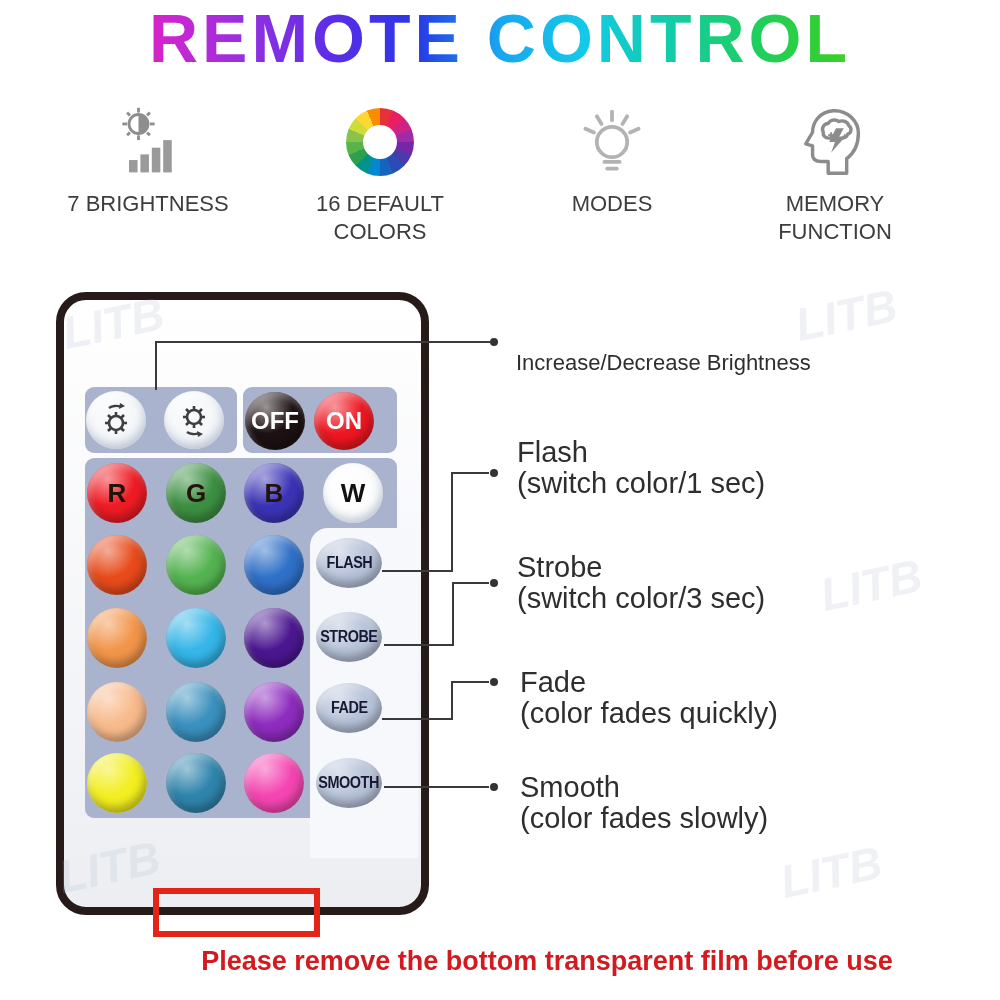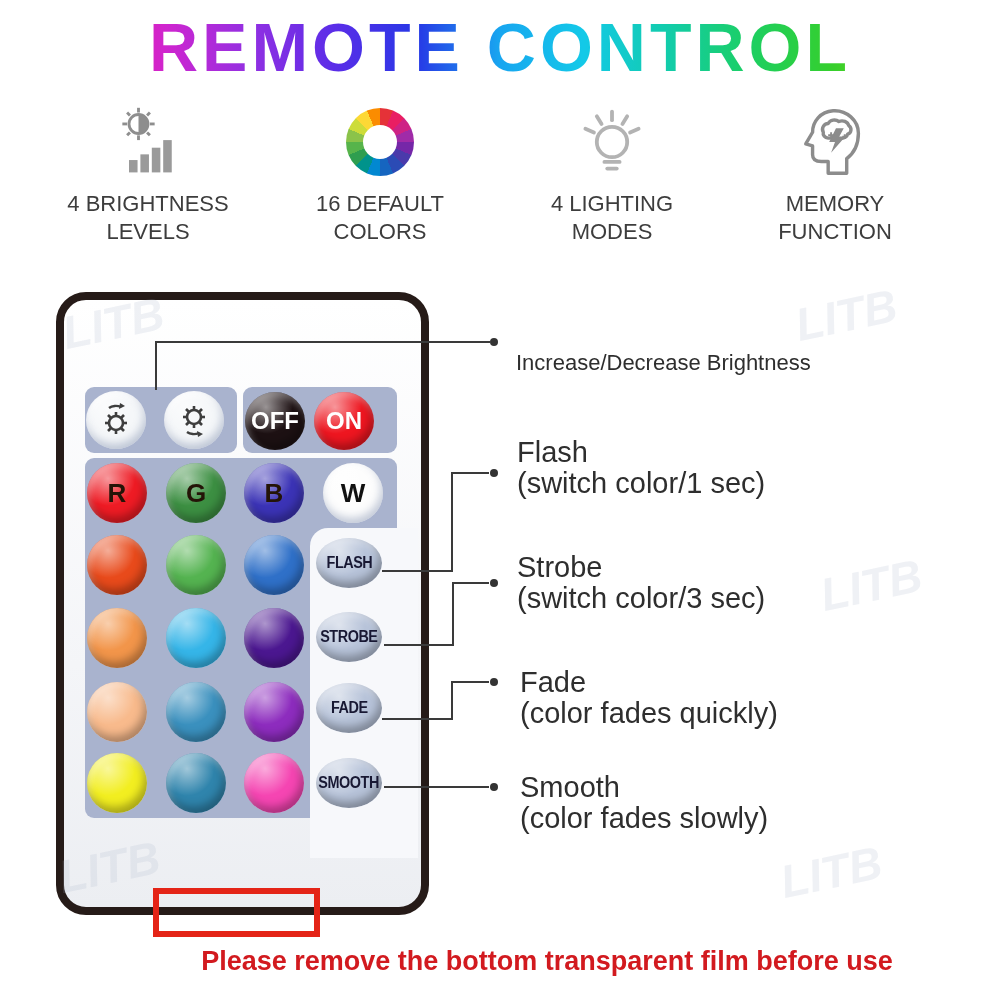--- a/index.html
+++ b/index.html
@@ -6,21 +6,20 @@
   body{width:1000px;height:1000px;position:relative;background:#ffffff;overflow:hidden;
        font-family:"Liberation Sans", sans-serif;}
   .abs{position:absolute;}
 
   
   .page-title{
     top:2px;left:0;width:1000px;text-align:center;
     font-size:68px;font-weight:bold;letter-spacing:4px;line-height:72px;
     -webkit-background-clip:text;background-clip:text;color:transparent;
     white-space:nowrap;
-    margin-top:9px;
   }
 
   
   .feature{top:102px;width:230px;text-align:center;}
   .feature .icon-box{height:80px;display:flex;align-items:center;justify-content:center;}
   .feature .label{font-size:22px;line-height:28px;color:#3d3d3d;margin-top:8px;}
   .wheel{width:68px;height:68px;border-radius:50%;position:relative;}
   .wheel .hole{position:absolute;left:17px;top:17px;width:34px;height:34px;border-radius:50%;background:#fff;}
 
   
@@ -79,22 +78,21 @@
       <path d="M30,11 A10,10 0 0 1 30,31 Z" fill="#8e8e8e"></path>
       <g fill="#9a9a9a">
         <rect x="20" y="59" width="9" height="13"></rect>
         <rect x="32" y="53" width="9" height="19"></rect>
         <rect x="44" y="46" width="9" height="26"></rect>
         <rect x="56" y="38" width="9" height="34"></rect>
       </g>
     </svg>
   </div>
   <div class="label">
-    <div>4 BRIGHTNESS</div>
-    <div>LEVELS</div>
+    <div>7 BRIGHTNESS</div>
   </div>
 </div>
 
 <div class="abs feature" style="left:265px">
   <div class="icon-box">
     <div class="wheel" style="background: conic-gradient(rgb(229, 50, 56) 0deg, rgb(229, 50, 56) 22.5deg, rgb(233, 30, 99) 22.5deg, rgb(233, 30, 99) 45deg, rgb(206, 34, 133) 45deg, rgb(206, 34, 133) 67.5deg, rgb(160, 43, 168) 67.5deg, rgb(160, 43, 168) 90deg, rgb(117, 39, 168) 90deg, rgb(117, 39, 168) 112.5deg, rgb(74, 58, 171) 112.5deg, rgb(74, 58, 171) 135deg, rgb(43, 75, 181) 135deg, rgb(43, 75, 181) 157.5deg, rgb(21, 101, 192) 157.5deg, rgb(21, 101, 192) 180deg, rgb(2, 136, 209) 180deg, rgb(2, 136, 209) 202.5deg, rgb(0, 147, 139) 202.5deg, rgb(0, 147, 139) 225deg, rgb(46, 158, 79) 225deg, rgb(46, 158, 79) 247.5deg, rgb(87, 180, 75) 247.5deg, rgb(87, 180, 75) 270deg, rgb(139, 195, 74) 270deg, rgb(139, 195, 74) 292.5deg, rgb(205, 220, 57) 292.5deg, rgb(205, 220, 57) 315deg, rgb(253, 216, 53) 315deg, rgb(253, 216, 53) 337.5deg, rgb(251, 140, 0) 337.5deg, rgb(251, 140, 0) 360deg);">
       <div class="hole"></div>
     </div>
   </div>
   <div class="label">
@@ -112,21 +110,20 @@
         <line x1="29" y1="21" x2="24" y2="13"></line>
           <line x1="51" y1="21" x2="56" y2="13"></line>
         <line x1="21" y1="30" x2="12" y2="26"></line>
           <line x1="59" y1="30" x2="68" y2="26"></line>
         <line x1="32" y1="61" x2="48" y2="61"></line>
         <line x1="35" y1="68" x2="45" y2="68"></line>
       </g>
     </svg>
   </div>
   <div class="label">
-    <div>4 LIGHTING</div>
     <div>MODES</div>
   </div>
 </div>
 
 <div class="abs feature" style="left:720px">
   <div class="icon-box">
     <svg width="78" height="78" viewBox="0 0 80 80">
       <g stroke="#8c8c8c" stroke-width="3.5" fill="none" stroke-linejoin="round">
         <path d="M38,8 C25,9 17,19 17,30 L10,42 L17,44 L17,53 C17,58 21,60 26,60 L33,60 L33,72 L52,72 L52,57 C60,51 64,42 64,31 C64,18 52,7 38,8 Z"></path>
         <path d="M28,30 a6,6 0 0 1 5,-9 a7,6 0 0 1 11,-2 a7,6 0 0 1 10,4 a5,5 0 0 1 -1,9 a6,5 0 0 1 -7,4 l-13,0 a6,5 0 0 1 -5,-6 z"></path>

